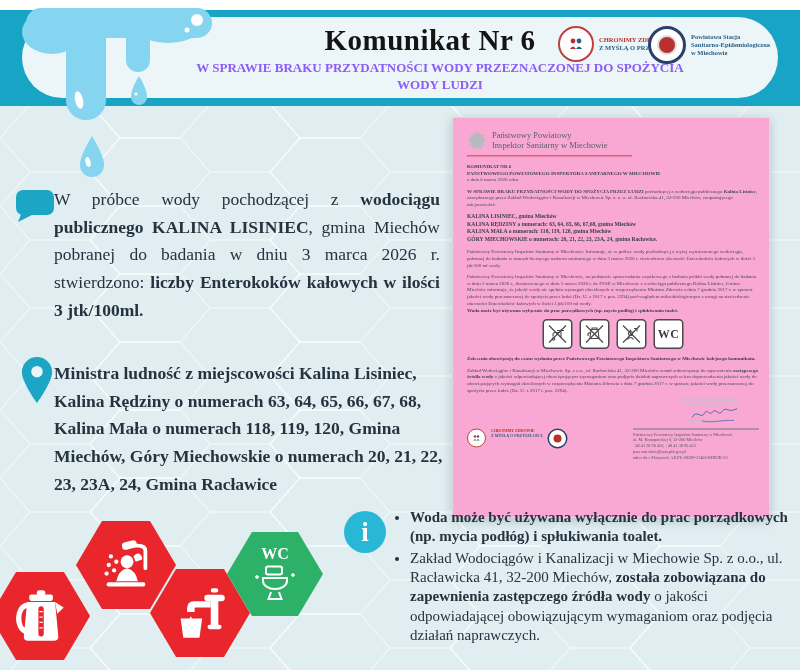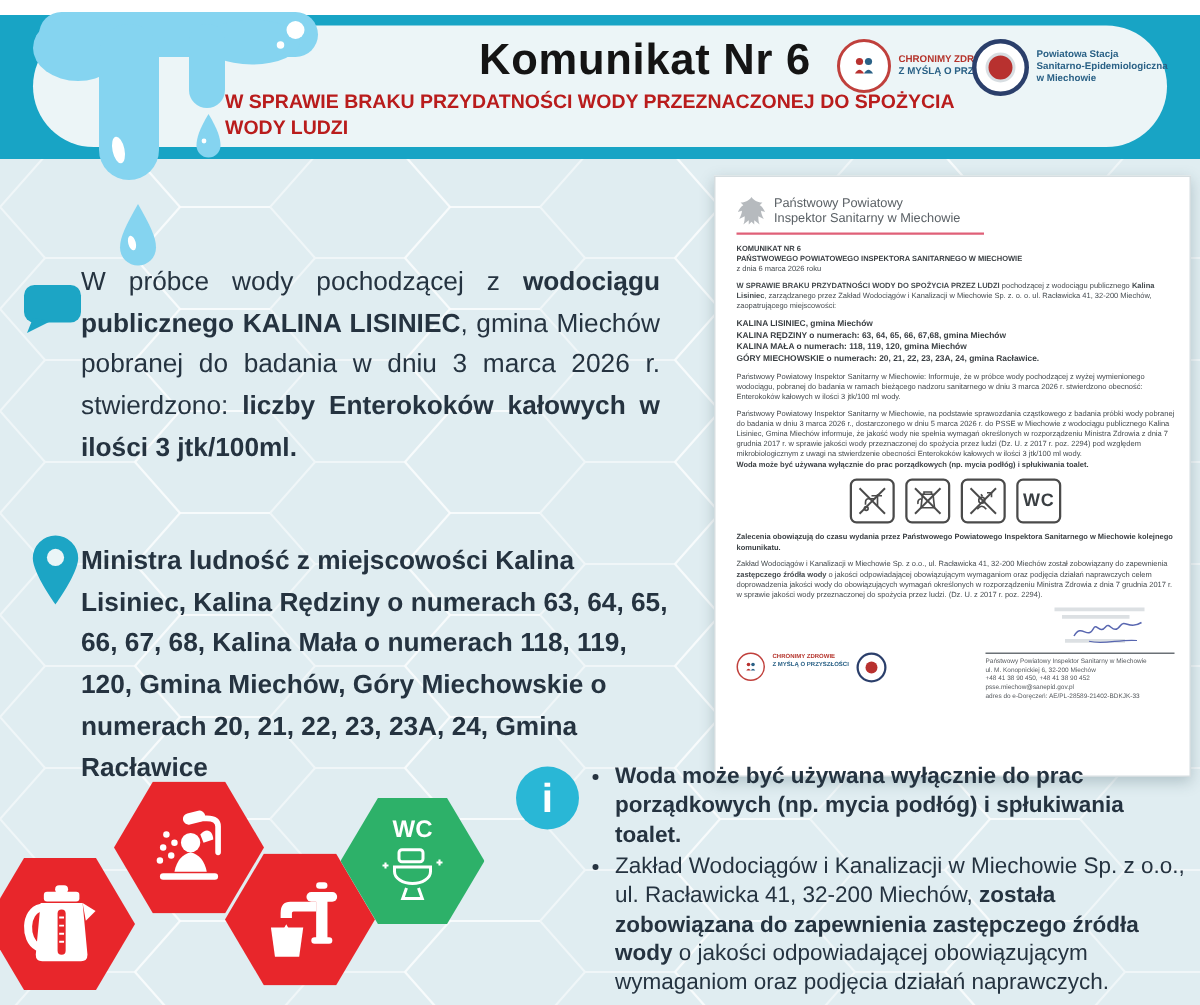--- a/index.html
+++ b/index.html
@@ -1,47 +1,47 @@
 <!DOCTYPE html>
 <html><head>
 <meta charset="utf-8">
 <style>
   html,body{margin:0;padding:0;background:#9fb3bb;}
   #page{position:relative;width:800px;height:670px;overflow:hidden;background:#e0edf1;
-        font-family:Liberation Sans, sans-serif;color:#253340;}
+        font-family:Liberation Serif, serif;color:#253340;}
   .abs{position:absolute;}
   .bseg{font-weight:bold;}
 
   
   #top-white{left:0;top:0;width:800px;height:11px;background:#ffffff;z-index:2;}
   #teal-band{left:0;top:10px;width:800px;height:96px;background:#18a4c5;z-index:2;}
   #header-pill{left:22px;top:17px;width:756px;height:81px;background:#ecf5f7;border-radius:42px;z-index:3;}
   #title{left:120px;top:24px;width:620px;text-align:center;font-size:29px;font-weight:bold;color:#141414;z-index:4;letter-spacing:.5px;}
-  #subtitle{left:150px;top:60px;width:580px;font-size:13px;font-weight:bold;color:#b91c1c;line-height:1.3;z-index:4;}
+  #subtitle{left:150px;top:60px;width:580px;text-align:center;font-size:13px;font-weight:bold;color:#8b5cf6;line-height:1.3;z-index:4;}
   .hlogo{z-index:5;display:flex;align-items:center;gap:5px;}
   .logo-ring{width:32px;height:32px;border-radius:50%;background:#fff;border:2px solid #c0403c;display:flex;align-items:center;justify-content:center;flex:0 0 auto;}
   .logo-ring2{width:32px;height:32px;border-radius:50%;background:#fff;border:3px solid #2b3f6b;display:flex;align-items:center;justify-content:center;flex:0 0 auto;}
   .logo-inner-red{width:16px;height:16px;border-radius:50%;background:#b8312f;border:2px solid #d8dee2;}
   .hlogo-text{font-size:6.5px;font-weight:bold;line-height:1.25;}
   .lt-red{color:#b5342c;} .lt-blue{color:#2a6186;}
 
   
   #splash{left:0;top:0;z-index:6;pointer-events:none;}
 
   
   #hexbg{left:0;top:104px;z-index:0;pointer-events:none;}
 
   
   .para{z-index:1;font-size:17.5px;line-height:1.58;color:#253340;}
-  #para1{left:54px;top:174px;width:386px;text-align:justify;}
+  #para1{left:54px;top:186px;width:386px;text-align:justify;}
   #para2{left:54px;top:360px;width:396px;font-weight:bold;}
   #bubble-icon,#pin-icon{z-index:1;}
 
   
-  #doc{left:476px;top:117px;width:316px;height:399px;background:#ffffff;z-index:1;
+  #doc{left:452px;top:117px;width:316px;height:399px;background:#f9a8d4;z-index:1;
        box-shadow:0 3px 9px rgba(40,70,85,.25);border:1px solid #d5dde0;}
   #doc-inner{position:absolute;left:14px;top:11px;width:584px;height:754px;transform:scale(.5);transform-origin:top left;
              font-size:10px;color:#444a4e;line-height:1.35;}
   .doc-head{display:flex;align-items:center;gap:10px;}
   .doc-agency{font-size:17px;color:#5a6065;line-height:1.15;}
   .doc-redline{width:330px;height:3px;background:#e06078;margin:6px 0 12px 0;}
   .d-b{font-weight:bold;color:#3a3f43;}
   .doc-sec{margin-bottom:9px;}
   .doc-places{font-size:11.2px;font-weight:bold;color:#3a3f43;line-height:1.4;}
   .doc-usage{font-weight:bold;color:#3a3f43;}

